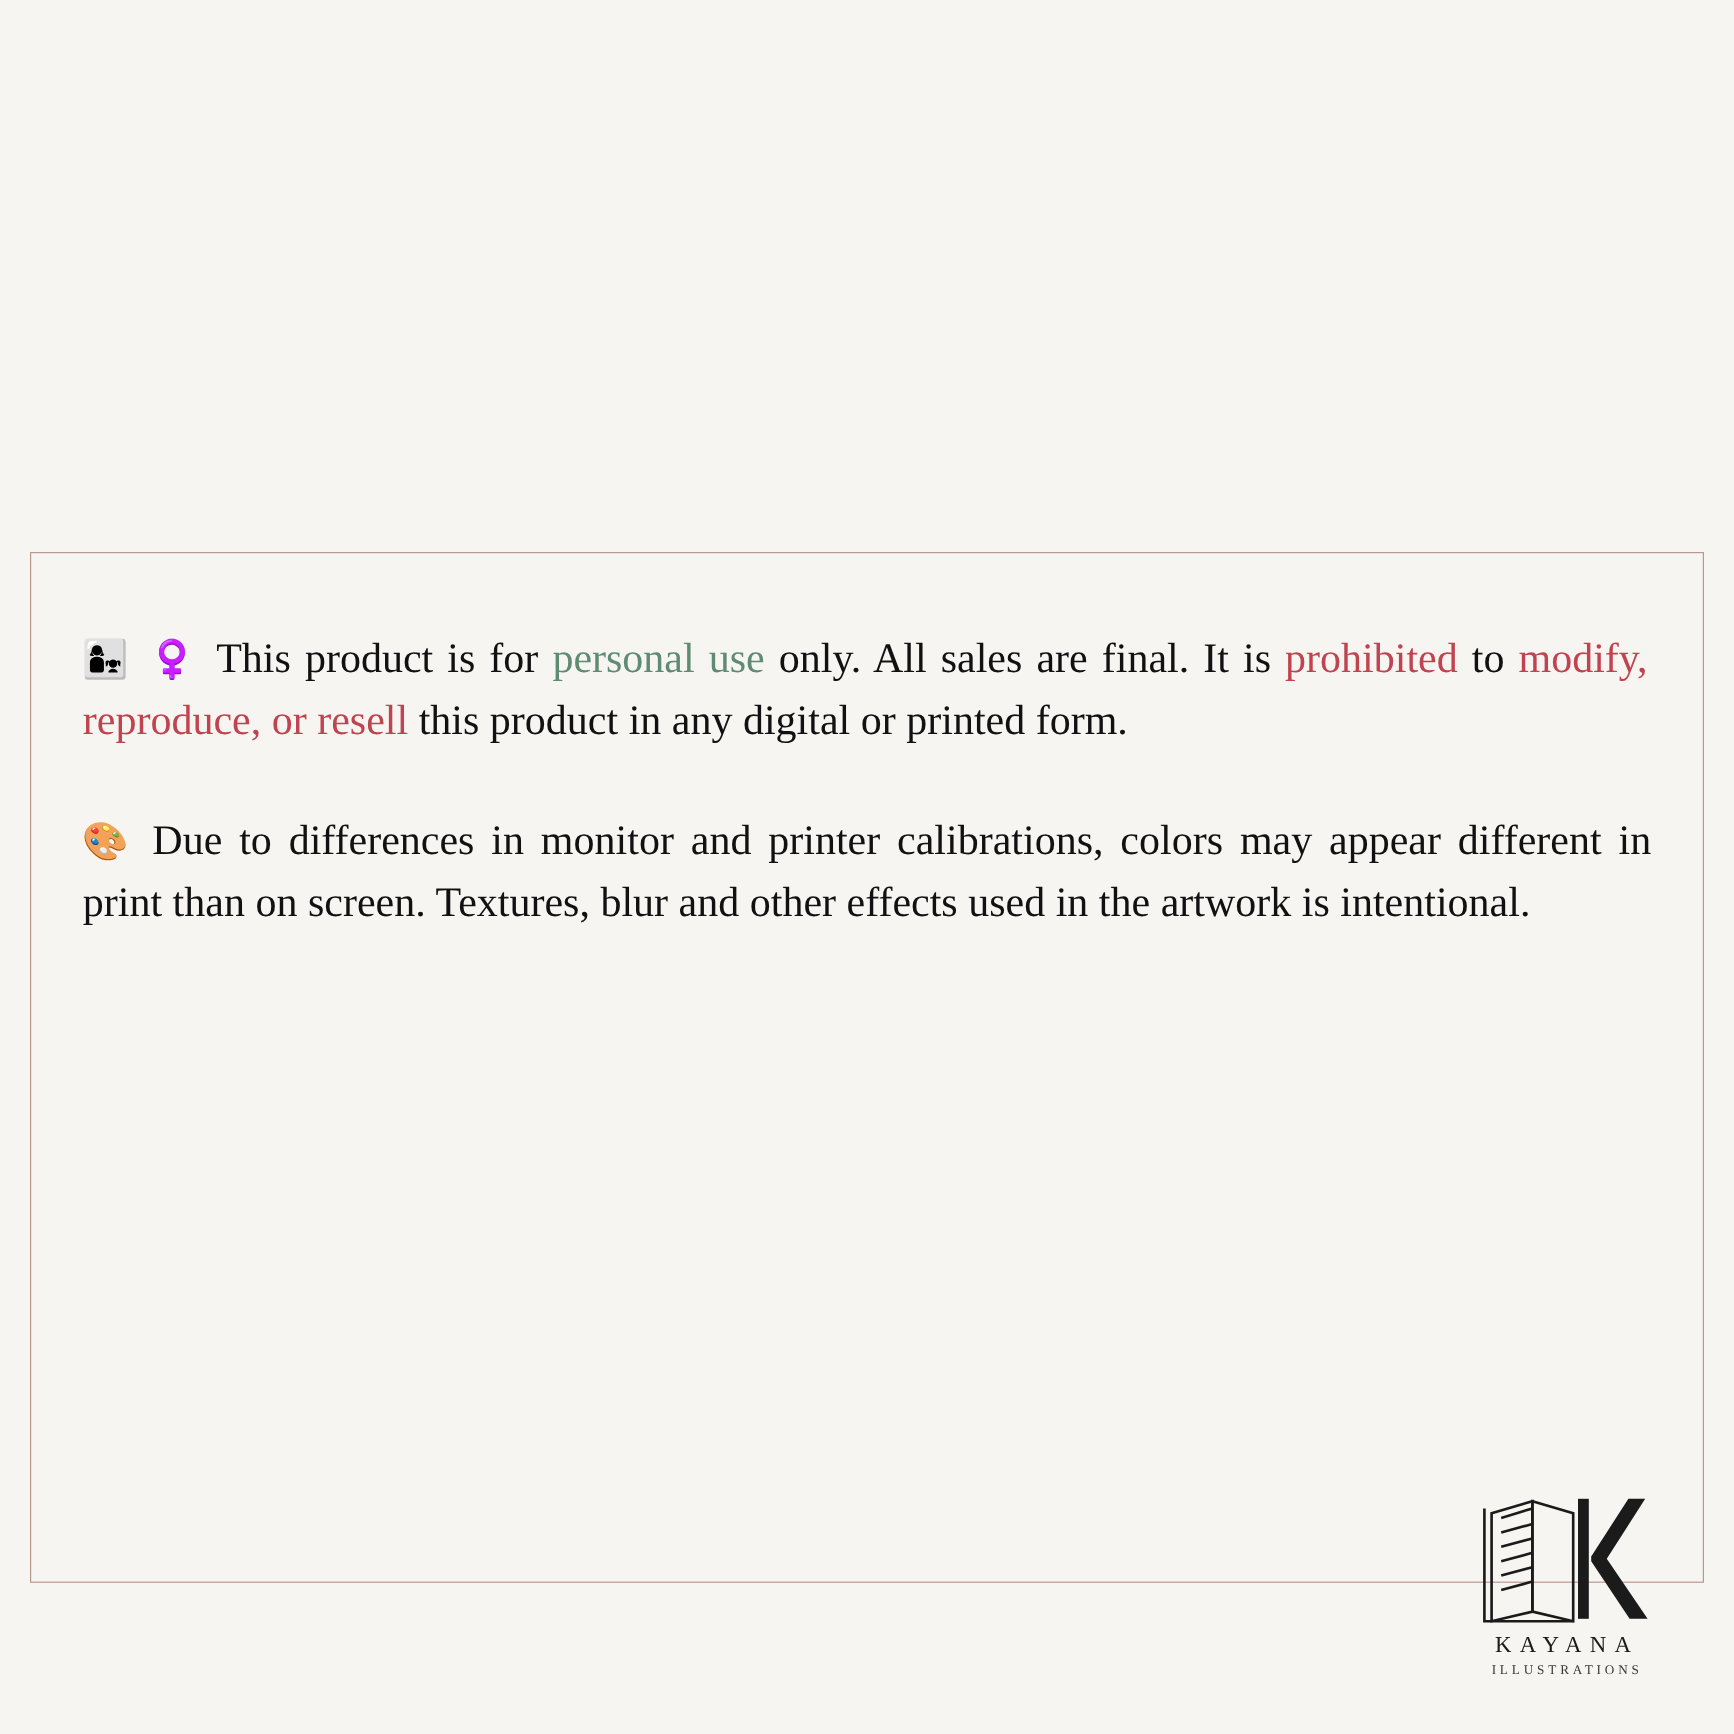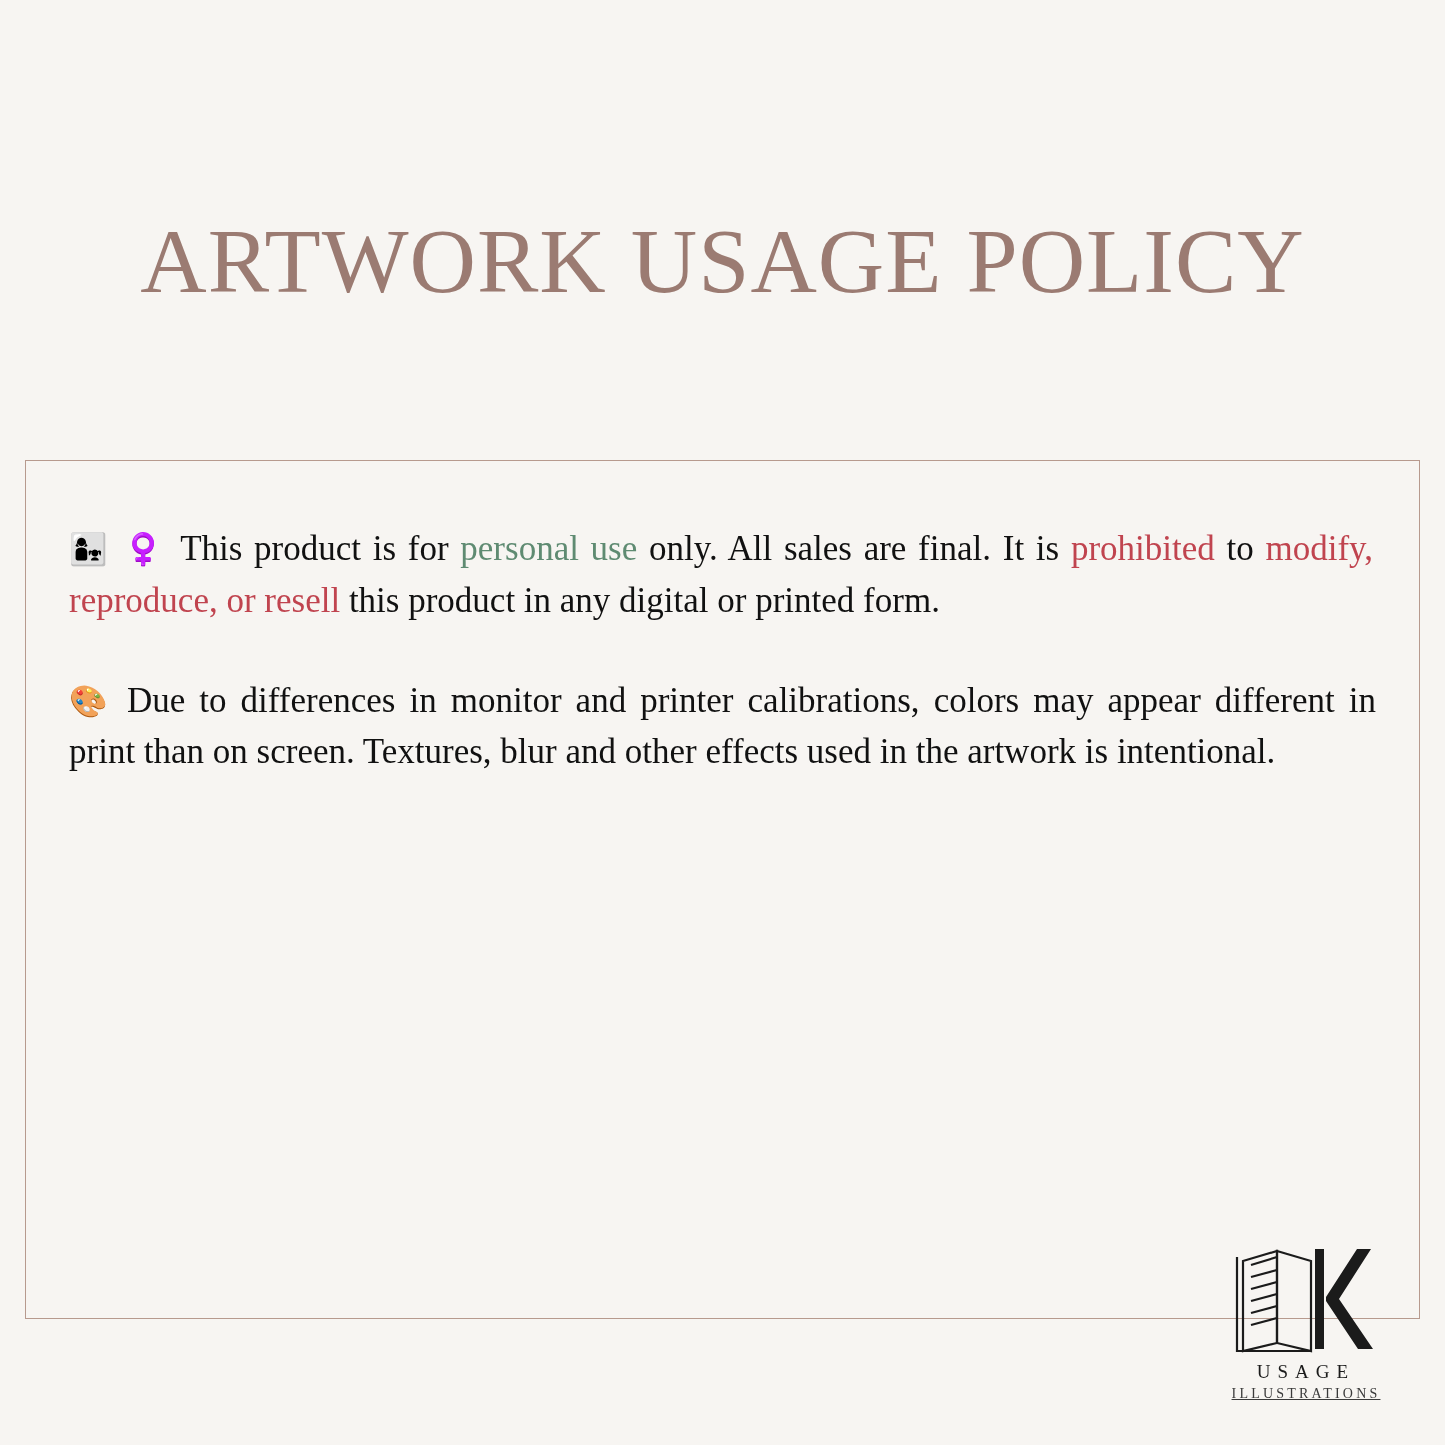--- a/index.html
+++ b/index.html
@@ -83,33 +83,31 @@
   }
   .logo-name {
     font-family: "Liberation Serif", serif;
     font-size: 19px;
     letter-spacing: 7px;
     color: #1b1b1b;
     margin-top: 4px;
   }
   .logo-sub {
     font-family: "Liberation Serif", serif;
-    font-size: 14px;
+    font-size: 11px;
     letter-spacing: 3.2px;
     color: #3a3a3a;
     margin-top: 3px;
-    text-decoration: underline;
   }
 </style>
 </head>
 <body>
 
 <div class="page">
 
-  <div class="title">ARTWORK USAGE POLICY</div>
 
   <div class="policy-box">
     <div class="policy-inner">
 
       <p class="clause">
         <span class="emoji">👩‍👧</span><span class="emoji">♀️</span><span>This product is for </span><span class="hl-green">personal use</span><span> only. All sales are final. It is </span><span class="hl-red">prohibited</span><span> to </span><span class="hl-red">modify, reproduce, or resell</span><span> this product in any digital or printed form.</span>
       </p>
 
 
       <p class="clause">
@@ -132,17 +130,17 @@
         <path d="M46 12 L80 22 L80 112 L46 104 Z"></path>
       </g>
       <g fill="#1b1b1b">
         <rect x="84" y="10" width="9" height="100"></rect>
         <path d="M95 58 L126 10 L140 10 L108 60 L142 110 L127 110 L95 62 Z"></path>
       </g>
       <g fill="none" stroke="#1b1b1b" stroke-width="2.2">
         <path d="M6 18 L6 112 L80 112"></path>
       </g>
     </svg>
-    <div class="logo-name">USAGE</div>
+    <div class="logo-name">KAYANA</div>
     <div class="logo-sub">ILLUSTRATIONS</div>
   </div>
 
 </div>
 
 </body></html>

